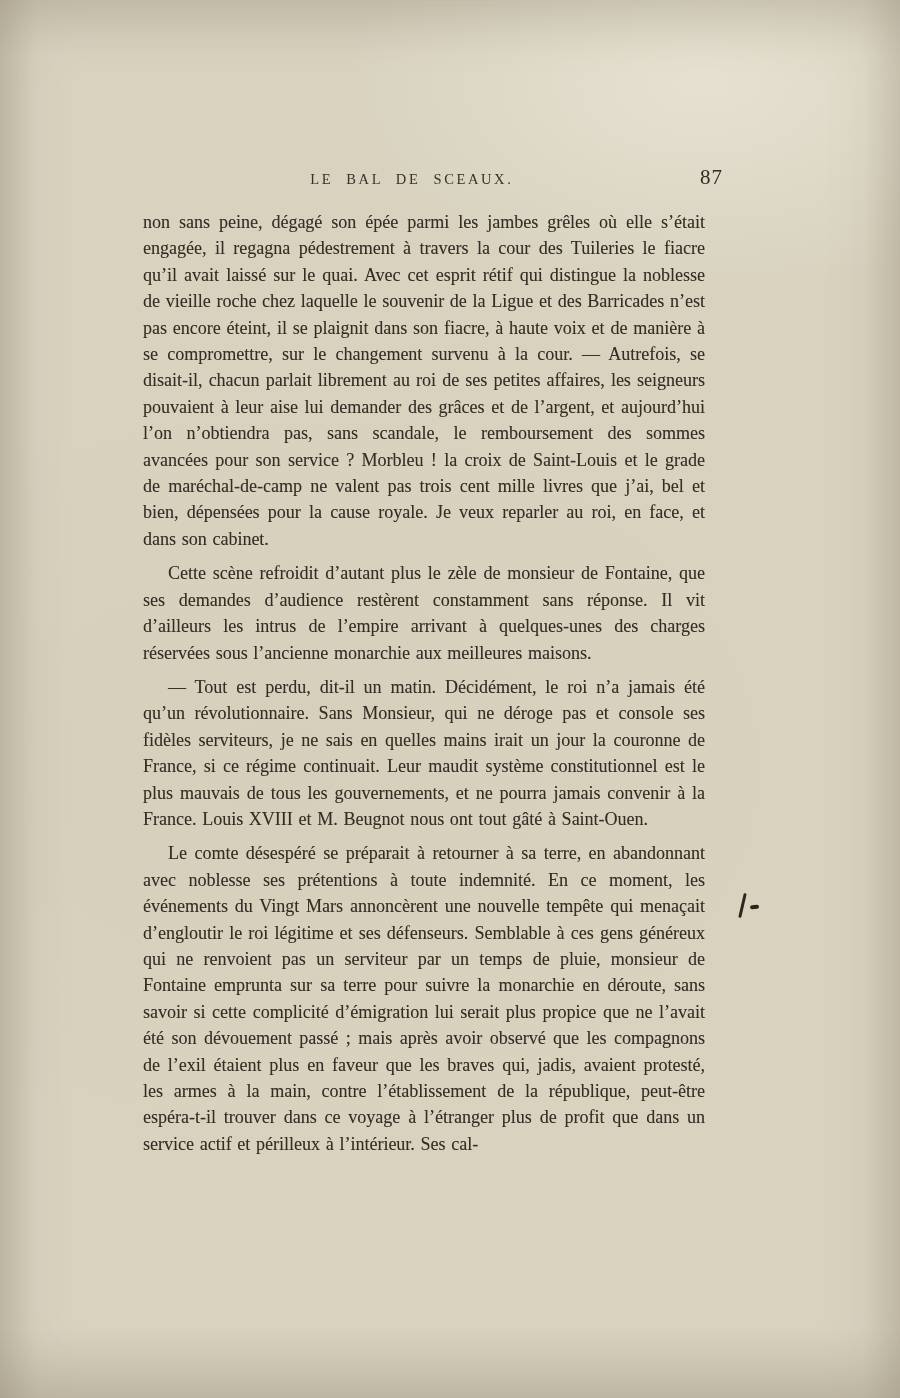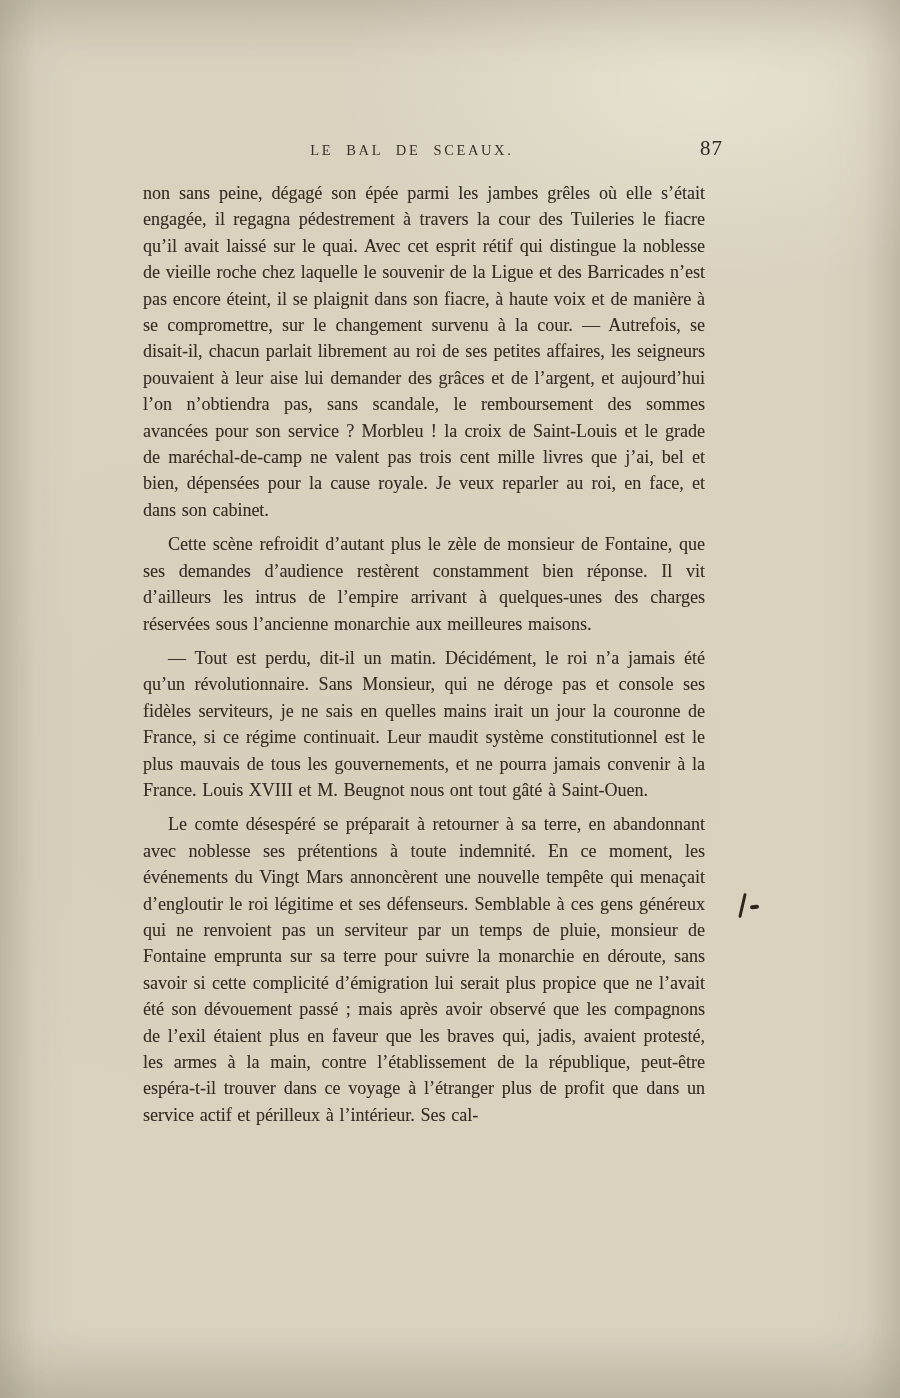--- a/index.html
+++ b/index.html
@@ -30,20 +30,21 @@
     position: absolute;
     left: 135px;
     top: 138px;
     width: 578px;
     color: #332d25;
   }
 
   .running-head {
     position: relative;
     height: 34px;
+    margin-top: 29px;
   }
   .head-title {
     position: absolute;
     left: 50%;
     top: 4px;
     transform: translateX(-56%);
     font-size: 14.5px;
     letter-spacing: 2.6px;
     word-spacing: 7px;
     white-space: nowrap;
@@ -104,21 +105,21 @@
 
   <div class="text-col">
 
     <header class="running-head">
       <span class="head-title">LE BAL DE SCEAUX.</span>
       <span class="head-page">87</span>
     </header>
 
     <main class="body-text">
       <p class="para">non sans peine, dégagé son épée parmi les jambes grêles où elle s’était engagée, il regagna pédestrement à travers la cour des Tuileries le fiacre qu’il avait laissé sur le quai. Avec cet esprit rétif qui distingue la noblesse de vieille roche chez laquelle le souvenir de la Ligue et des Barricades n’est pas encore éteint, il se plaignit dans son fiacre, à haute voix et de manière à se compromettre, sur le changement survenu à la cour. — Autrefois, se disait-il, chacun parlait librement au roi de ses petites affaires, les seigneurs pouvaient à leur aise lui demander des grâces et de l’argent, et aujourd’hui l’on n’obtiendra pas, sans scandale, le remboursement des sommes avancées pour son service ? Morbleu ! la croix de Saint-Louis et le grade de maréchal-de-camp ne valent pas trois cent mille livres que j’ai, bel et bien, dépensées pour la cause royale. Je veux reparler au roi, en face, et dans son cabinet.</p>
-      <p class="para indent">Cette scène refroidit d’autant plus le zèle de monsieur de Fontaine, que ses demandes d’audience restèrent constamment bien réponse. Il vit d’ailleurs les intrus de l’empire arrivant à quelques-unes des charges réservées sous l’ancienne monarchie aux meilleures maisons.</p>
+      <p class="para indent">Cette scène refroidit d’autant plus le zèle de monsieur de Fontaine, que ses demandes d’audience restèrent constamment sans réponse. Il vit d’ailleurs les intrus de l’empire arrivant à quelques-unes des charges réservées sous l’ancienne monarchie aux meilleures maisons.</p>
       <p class="para indent">— Tout est perdu, dit-il un matin. Décidément, le roi n’a jamais été qu’un révolutionnaire. Sans Monsieur, qui ne déroge pas et console ses fidèles serviteurs, je ne sais en quelles mains irait un jour la couronne de France, si ce régime continuait. Leur maudit système constitutionnel est le plus mauvais de tous les gouvernements, et ne pourra jamais convenir à la France. Louis XVIII et M. Beugnot nous ont tout gâté à Saint-Ouen.</p>
       <p class="para indent">Le comte désespéré se préparait à retourner à sa terre, en abandonnant avec noblesse ses prétentions à toute indemnité. En ce moment, les événements du Vingt Mars annoncèrent une nouvelle tempête qui menaçait d’engloutir le roi légitime et ses défenseurs. Semblable à ces gens généreux qui ne renvoient pas un serviteur par un temps de pluie, monsieur de Fontaine emprunta sur sa terre pour suivre la monarchie en déroute, sans savoir si cette complicité d’émigration lui serait plus propice que ne l’avait été son dévouement passé ; mais après avoir observé que les compagnons de l’exil étaient plus en faveur que les braves qui, jadis, avaient protesté, les armes à la main, contre l’établissement de la république, peut-être espéra-t-il trouver dans ce voyage à l’étranger plus de profit que dans un service actif et périlleux à l’intérieur. Ses cal-</p>
     </main>
 
   </div>
 
   <div class="ink-mark" aria-hidden="true">
     <span class="ink-slash"></span>
     <span class="ink-dash"></span>
   </div>

